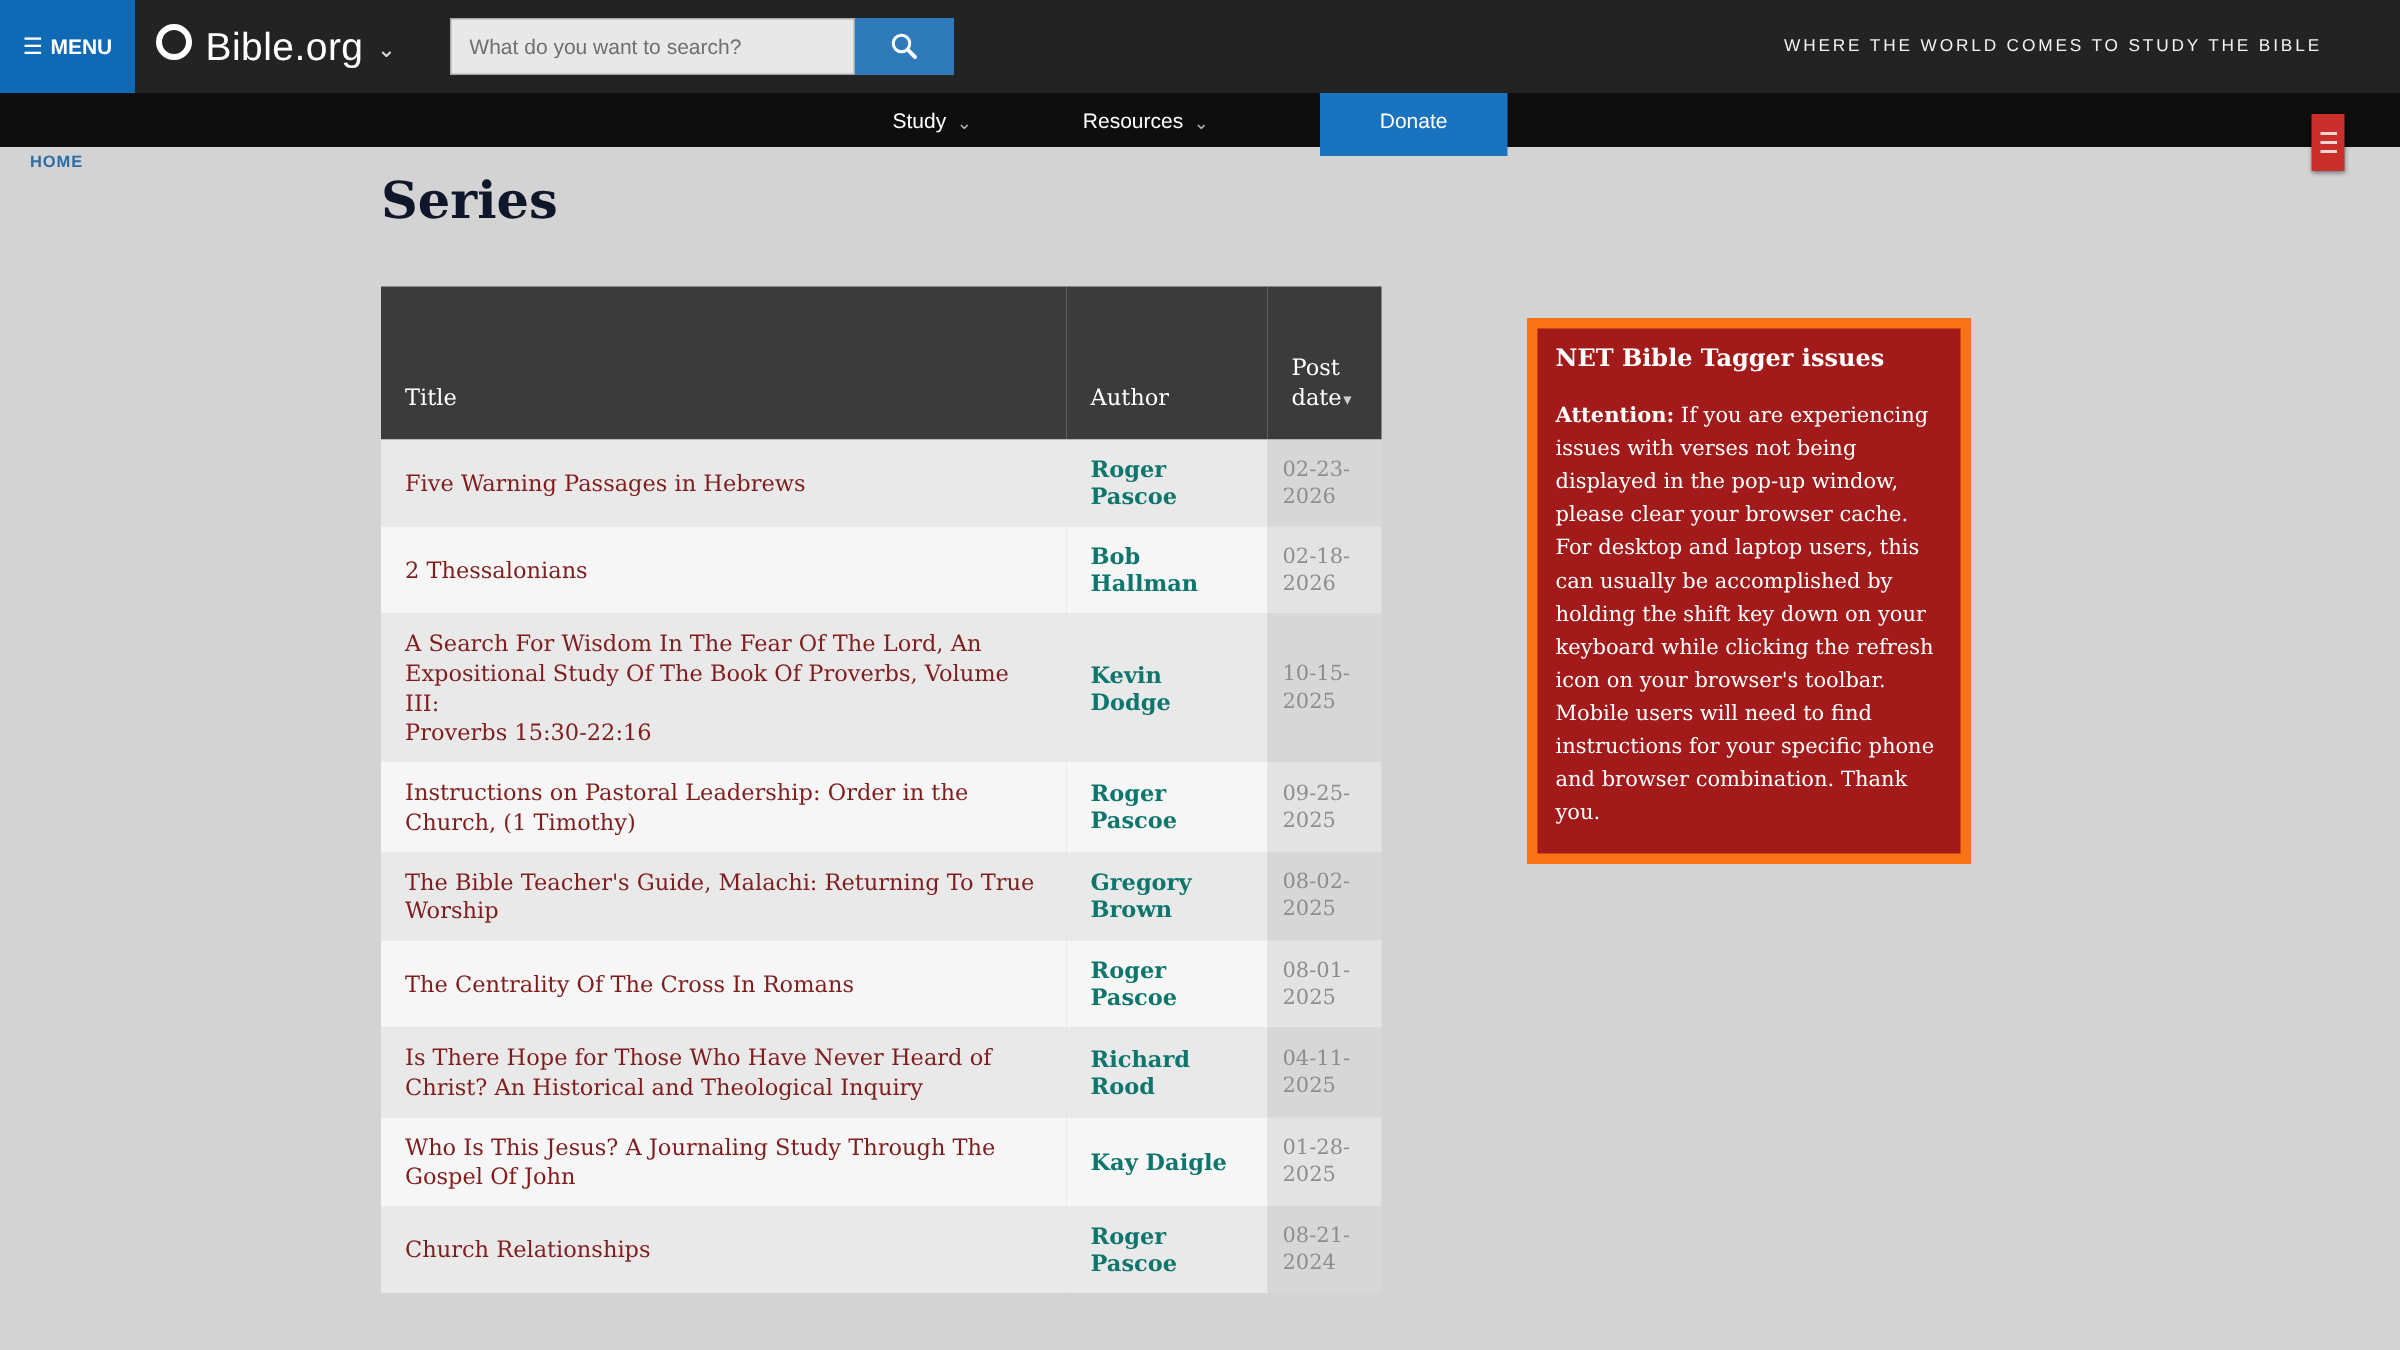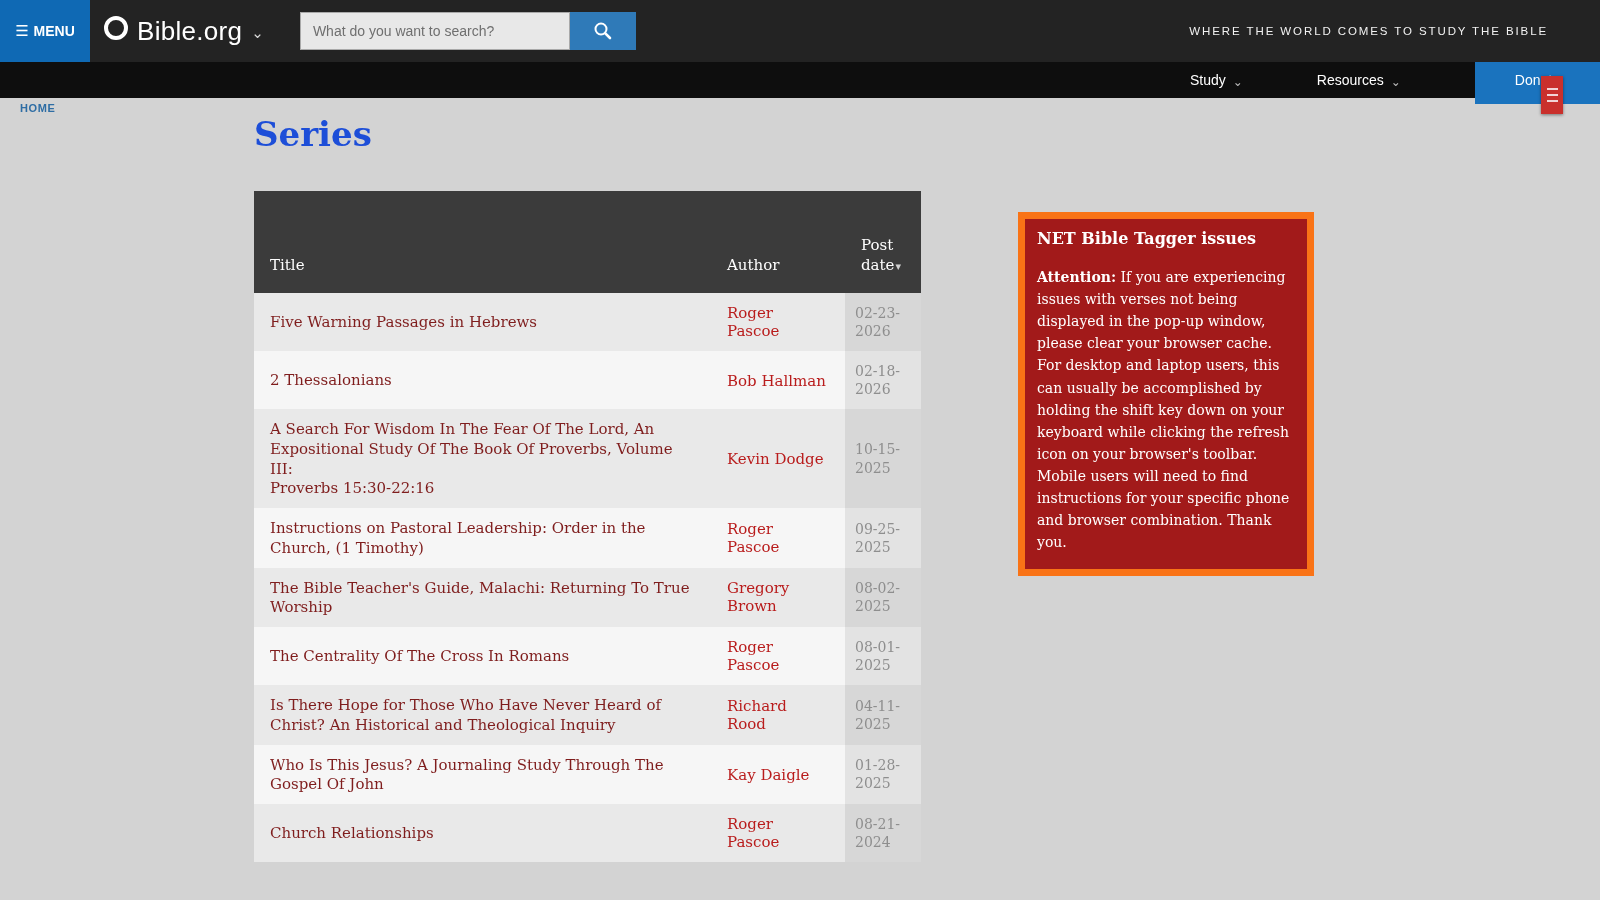--- a/index.html
+++ b/index.html
@@ -22,59 +22,59 @@
   .search { display:flex; margin-left:36px; height:38px; }
   .search-input { width:244px; border:1px solid #a9a9a9; background:#e8e8e8; padding:0 12px;
                   font-family:"Liberation Sans", sans-serif; font-size:14px; color:#333; outline:none; }
   .search-input::placeholder { color:#6f6f6f; }
   .search-btn { width:66px; background:#2f7ab8; border:1px solid #2f7ab8; cursor:pointer;
                 display:flex; align-items:center; justify-content:center; }
   .tagline { margin-left:auto; margin-right:52px; color:#f2f2f2; font-size:11.5px; letter-spacing:1.9px; }
 
   
   .mainnav { position:absolute; top:62px; left:0; width:1600px; height:36px; background:#0e0e0e;
-             display:flex; align-items:center; justify-content:flex-end; gap:74px; color:#fff; z-index:4; }
+             display:flex; align-items:center; justify-content:center; gap:74px; color:#fff; z-index:4; }
   .nav-item { font-size:14px; display:flex; align-items:center; gap:7px; cursor:pointer; }
   .nav-caret { font-size:12px; color:#bbb; margin-top:3px; }
   .donate { height:48px; padding:0 40px; background:#1a73be; color:#fff; border:none; cursor:pointer;
             font-family:"Liberation Sans", sans-serif; font-size:14px; }
 
   
   .ribbon { position:absolute; left:1541px; top:76px; width:22px; height:38px; background:#c9302c;
             display:flex; flex-direction:column; align-items:center; justify-content:center; gap:4px;
             cursor:pointer; z-index:6; box-shadow:0 1px 3px rgba(0,0,0,0.45); }
   .ribbon .rline { width:11px; height:2px; background:#f1d4d4; }
 
   
   .breadcrumb { position:absolute; left:20px; top:102px; font-size:11px; font-weight:bold;
                 color:#2e6da4; letter-spacing:0.6px; text-decoration:none; text-transform:uppercase; }
 
   
   .page-title { position:absolute; left:254px; top:114px; margin:0;
-                font-family:"DejaVu Serif", serif; font-size:34px; font-weight:700; color:#1d4ed8; }
+                font-family:"DejaVu Serif", serif; font-size:34px; font-weight:700; color:#0f172a; }
 
   
   .series { position:absolute; left:254px; top:191px; width:667px; border-collapse:collapse;
             font-family:"DejaVu Serif", serif; table-layout:fixed; }
   .series thead th { background:#3b3b3b; color:#fff; font-weight:400; text-align:left;
                      vertical-align:bottom; height:102px; box-sizing:border-box;
                      padding:12px 16px 18px; font-size:15px; line-height:1.35; }
   th.c-title { width:457px;margin-left:41px; }
   th.c-author { width:134px; }
   th.c-date { width:76px; padding:12px 6px 18px 10px; }
   .sort { font-size:11px; margin-left:1px; color:#d0d0d0; }
 
   .series tbody tr:nth-child(odd) { background:#e9e9e9; }
   .series tbody tr:nth-child(even) { background:#f6f6f6; }
   .series tbody td { padding:10px 16px; vertical-align:middle; box-sizing:border-box; }
   .series tbody td.c-title { height:58px; }
   .series tbody td.c-title a { color:#7f1d1d; text-decoration:none; font-size:15px;
                                line-height:1.25; white-space:pre-line; }
-  .series tbody td.c-author a { color:#b91c1c; text-decoration:none; font-size:15px; line-height:1.2;
-                                display:inline-block; }
+  .series tbody td.c-author a { color:#0f766e; text-decoration:none; font-size:15px; line-height:1.2;
+                                display:inline-block;font-weight:bold; }
   .series tbody td.c-date { background:rgba(0,0,0,0.075); color:#8e8e8e; font-size:14px;
                             line-height:1.3; padding:10px 6px 10px 10px; }
 
   
   .alert { position:absolute; left:1018px; top:212px; width:296px; box-sizing:border-box;
            background:#a21a1a; border:7px solid #f97316; padding:10px 12px 16px;
            font-family:"DejaVu Serif", serif; color:#fff; }
   .alert-title { font-size:16px; font-weight:bold; margin-bottom:18px; }
   .alert-body { margin:0; font-size:14px; line-height:1.58; }
   .alert-body strong { font-weight:bold; }

